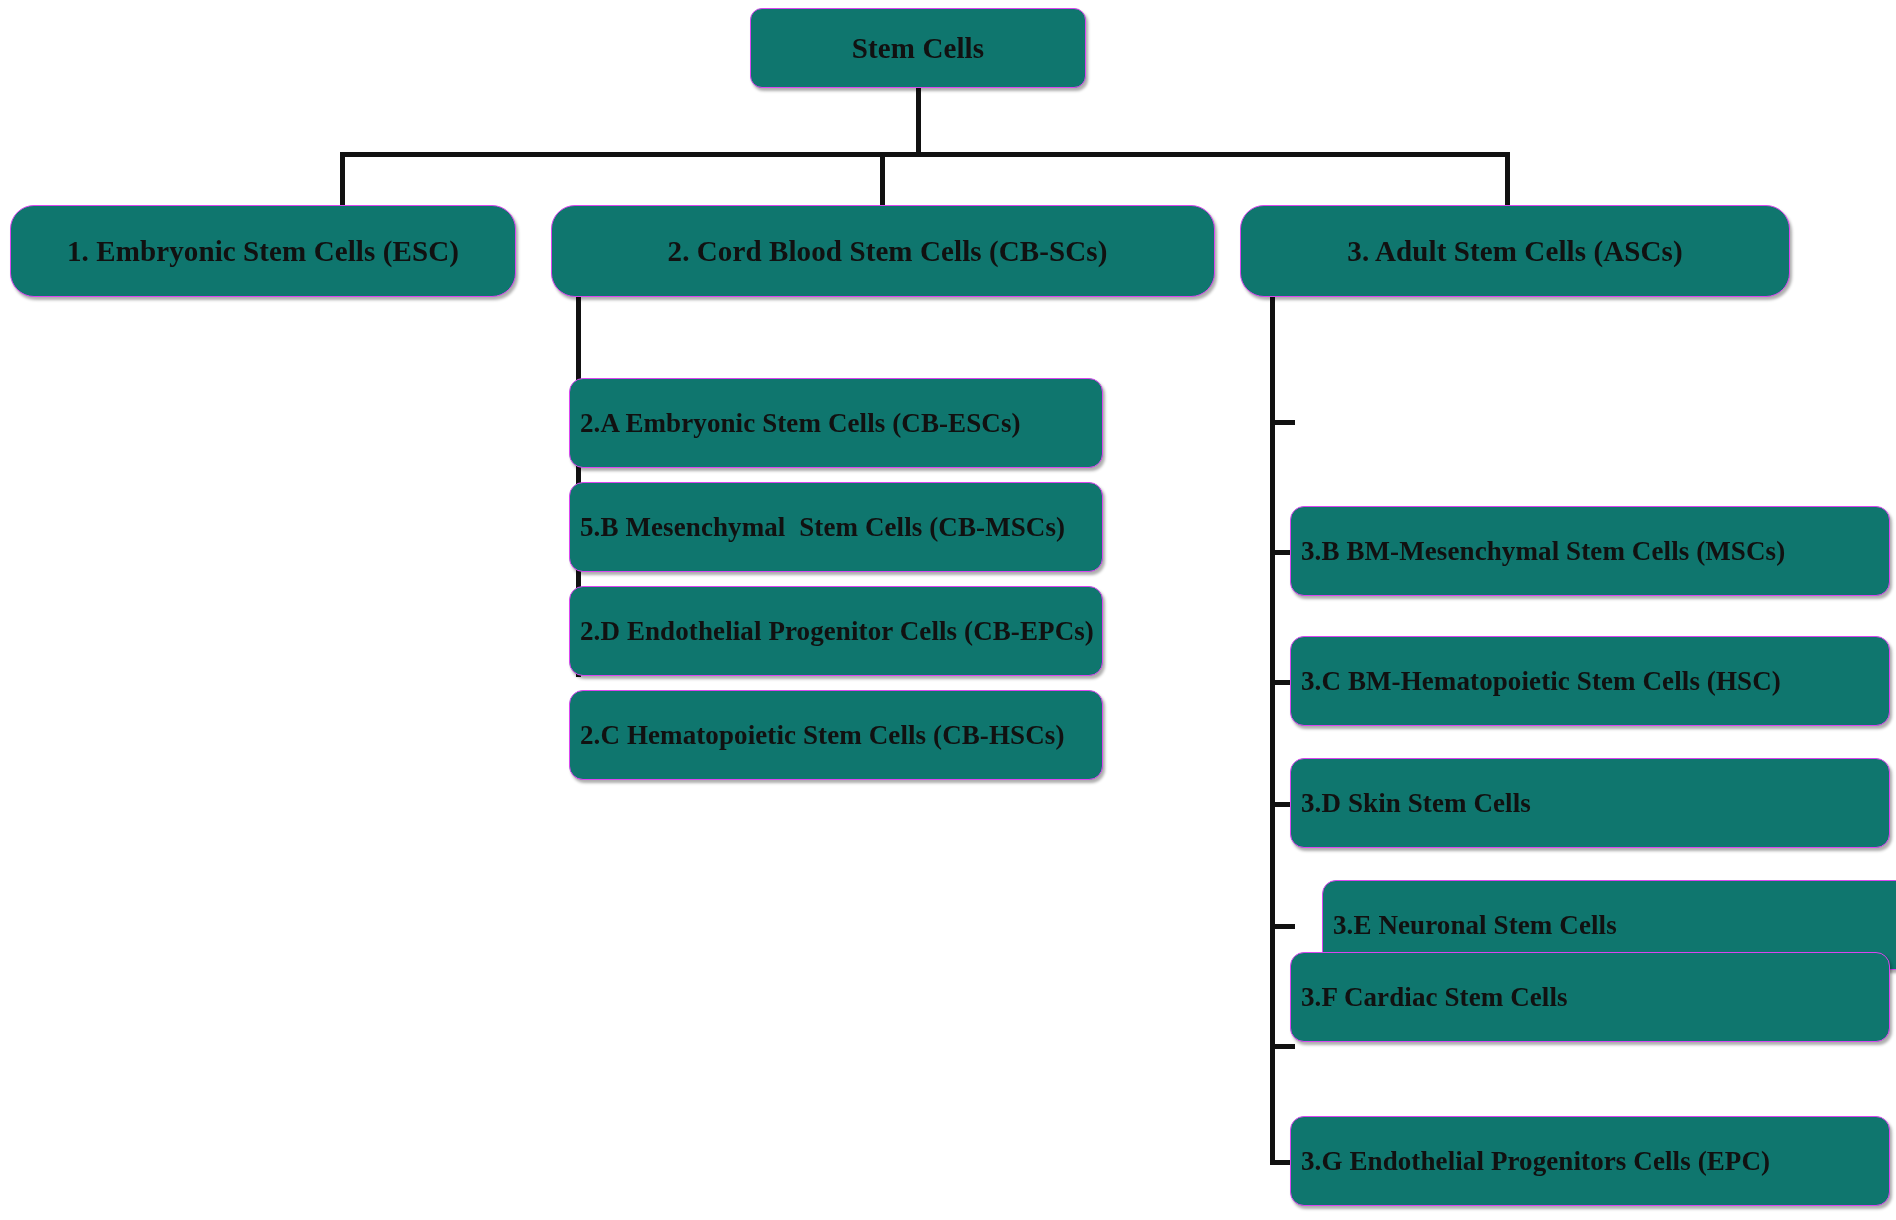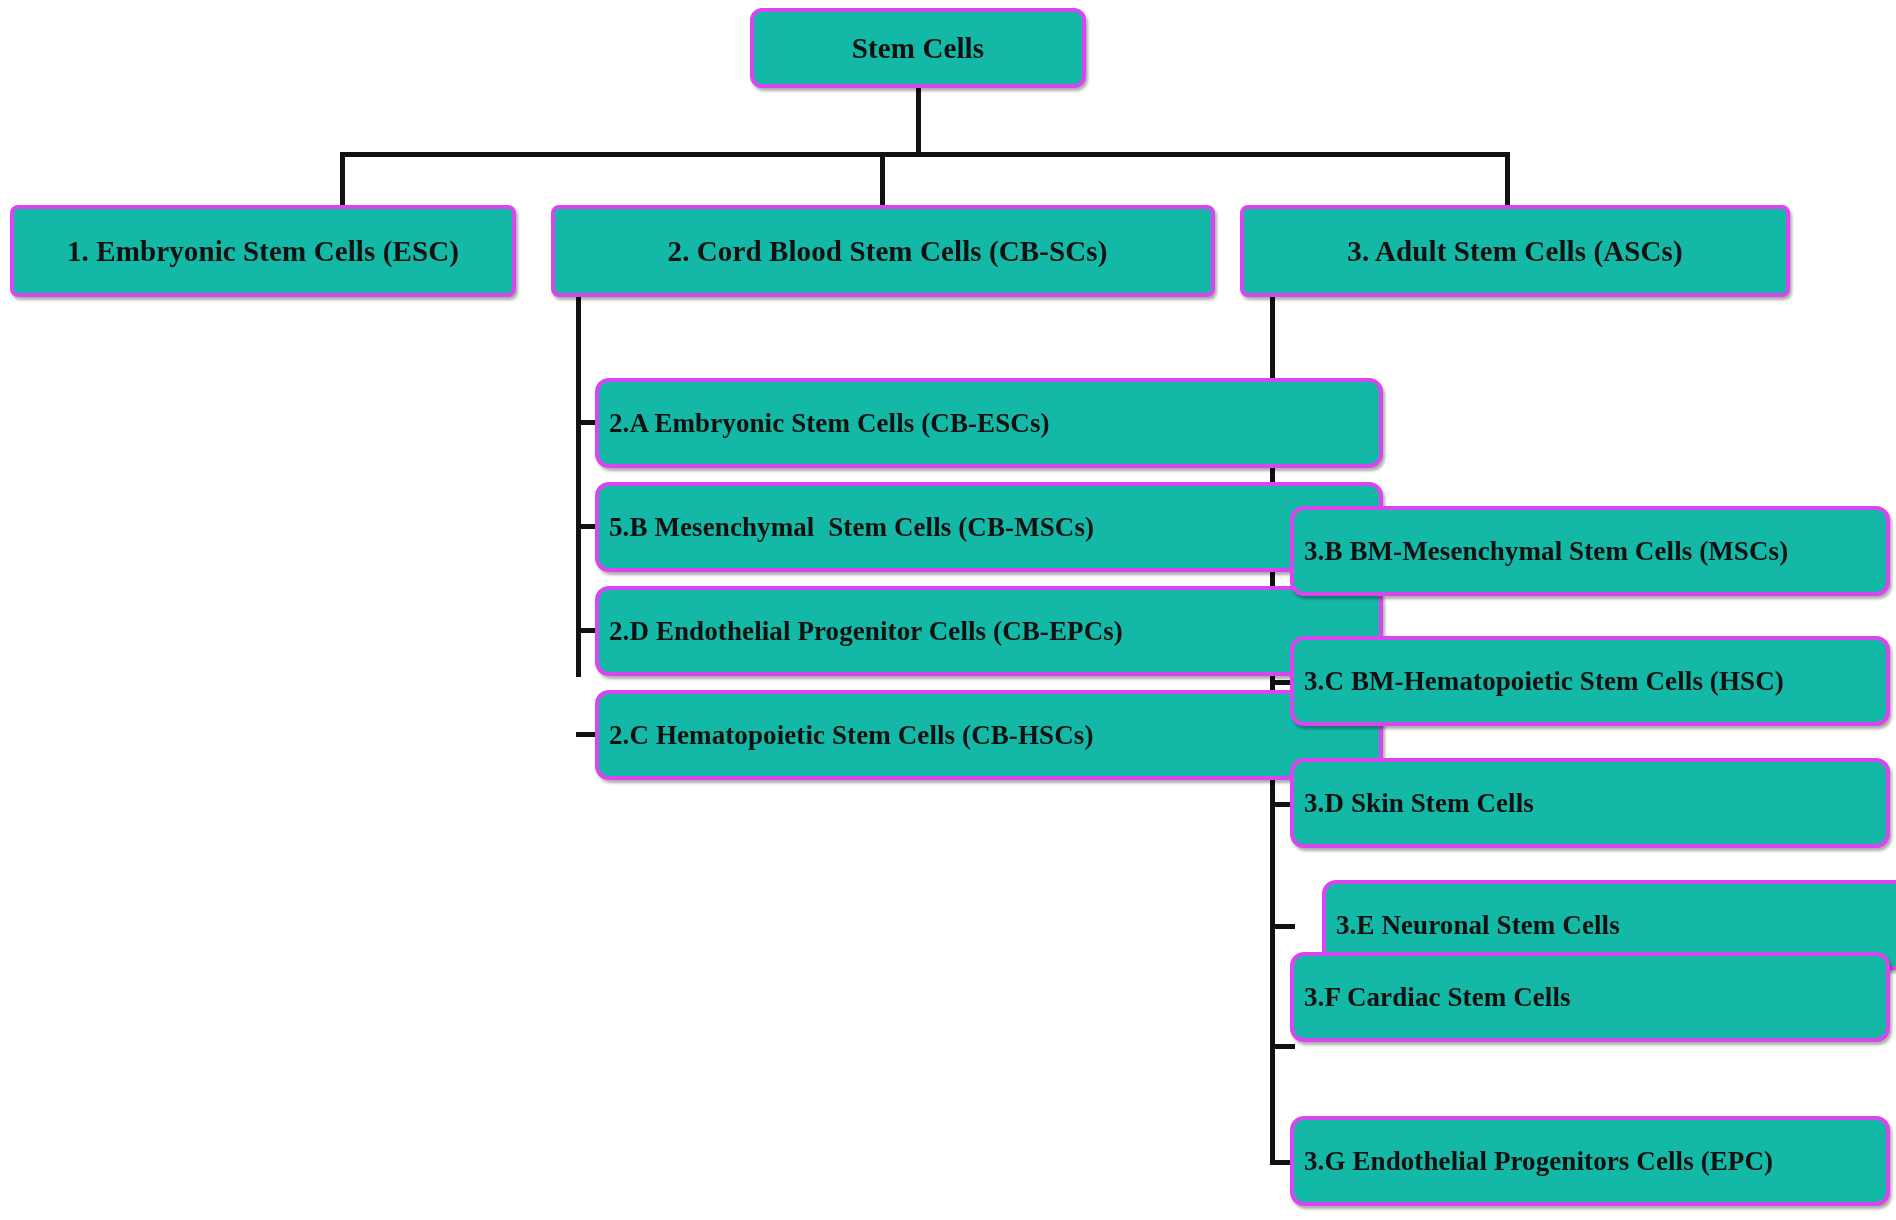--- a/index.html
+++ b/index.html
@@ -16,22 +16,22 @@
     width: 1896px;
     height: 1220px;
     background: #ffffff;
     overflow: hidden;
   }
 
   
   .node {
     position: absolute;
     box-sizing: border-box;
-    background: #14b8a6;
-    border: 4px solid #d946ef;
+    background: #0f766e;
+    border: 1px solid #d946ef;
     border-radius: 14px;
     box-shadow: 2px 3px 3px rgba(0,0,0,0.32);
     display: flex;
     align-items: center;
     font-weight: bold;
     color: #111111;
     letter-spacing: 0.1px;
     white-space: pre;
   }
   .node.center { justify-content: center; }
@@ -43,34 +43,34 @@
     width: 336px; height: 80px;
     font-size: 29px;
     border-radius: 12px;
   }
 
   
   .level2 {
     top: 205px;
     height: 92px;
     font-size: 29px;
-    border-radius: 8px;
+    border-radius: 24px;
   }
   #node-esc   { left: 10px;   width: 506px; }
   #node-cbsc  { left: 551px;  width: 664px; padding-left: 9px; }
   #node-asc   { left: 1240px; width: 550px; }
 
   
   .level3 {
     height: 90px;
     font-size: 27px;
     border-radius: 14px;
     padding-left: 10px;
   }
-  .cb-child  { left: 595px;  width: 788px; }
+  .cb-child  { left: 569px;  width: 534px; }
   .asc-child { left: 1290px; width: 600px; }
 
   
   .line {
     position: absolute;
     background: #111111;
   }
   .vline { width: 5px; }
   .hline { height: 5px; }
 </style>

